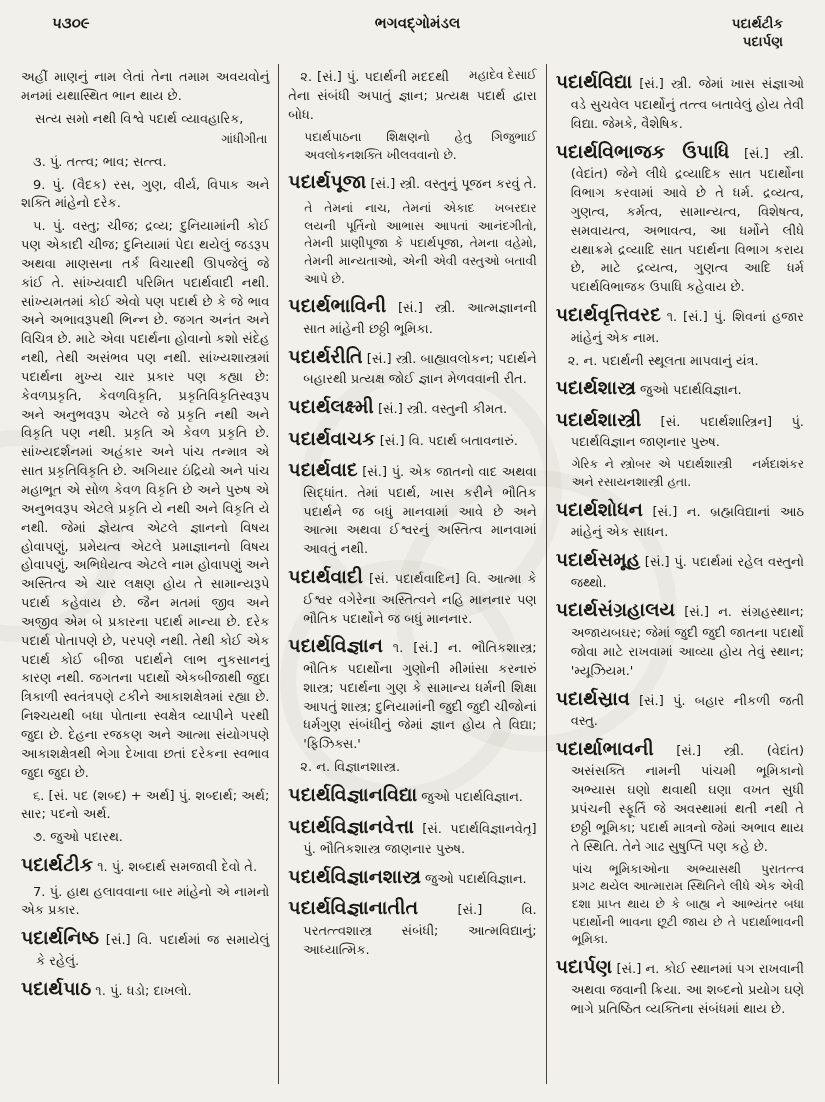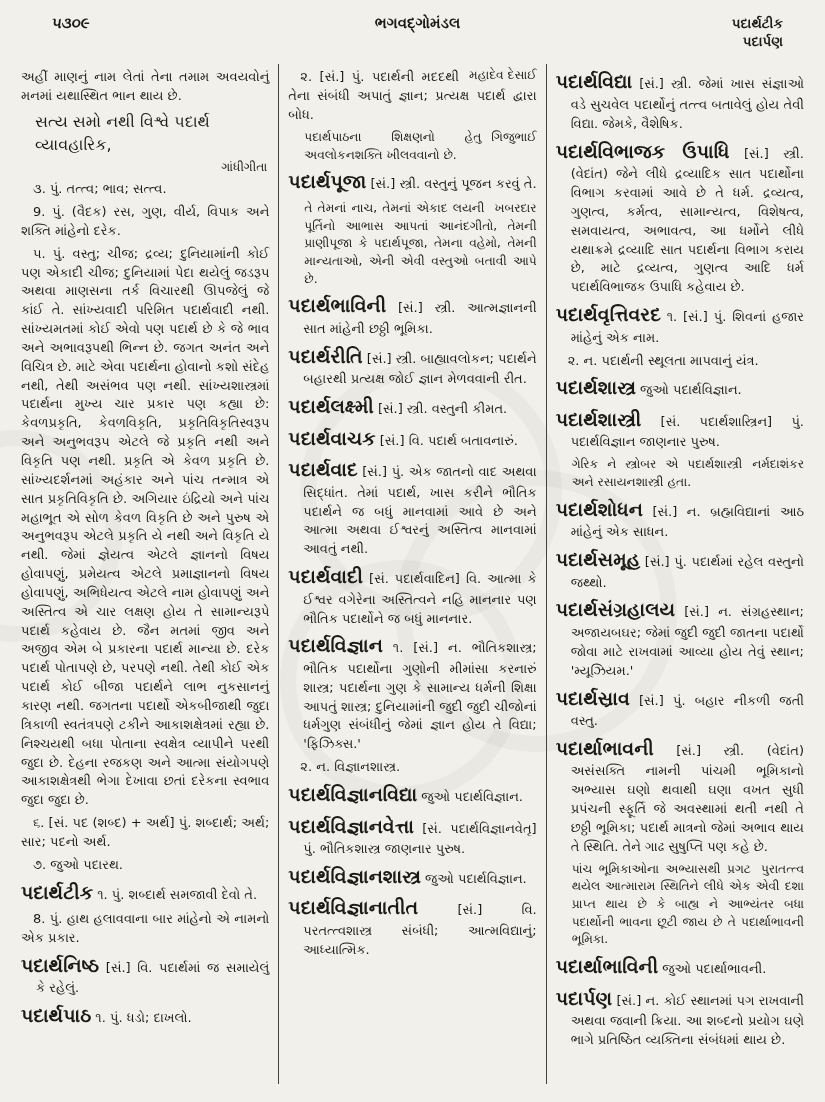--- a/index.html
+++ b/index.html
@@ -25,26 +25,26 @@
 
   .cols{display:flex;margin-top:14px;height:1020px;position:relative;}
   .col{flex:1 1 0;padding:0 9px;box-sizing:border-box;overflow:hidden;font-size:13px;line-height:1.45;}
   .col + .col{border-left:1px solid #45423c;}
 
   .blk{margin:4px 0;text-align:justify;}
   .para{text-indent:0;}
   .sense{text-indent:12px;}
   .entry{padding-left:15px;text-indent:-15px;}
   .head{font-weight:bold;font-size:19px;}
-  .verse{padding-left:14px;font-size:16px;text-align:left;margin:2px 0;}
+  .verse{padding-left:14px;font-size:13px;text-align:left;margin:2px 0;}
   .verse .vline{margin:0;}
   .verse .vline + .vline{padding-left:6px;}
   .attr{text-align:right;font-size:12.2px;margin:0 2px 4px 0;}
   .quote{padding-left:16px;font-size:12.2px;margin:3px 0;}
-  .quote .qby{float:right;padding-left:10px;}
+  .quote .qby{float:right;padding-left:20px;}
 </style>
 </head>
 <body>
 
 <div class="page">
   <div class="wm wm1"></div>
   <div class="wm wm2"></div>
   <div class="wm wm3"></div>
   <div class="wm wm4"></div>
 
@@ -63,21 +63,21 @@
         <div class="blk verse">
           <div class="vline">સત્ય સમો નથી વિશ્વે પદાર્થ વ્યાવહારિક,</div>
         </div>
         <div class="blk attr">ગાંધીગીતા</div>
         <div class="blk sense">૩. પું. તત્ત્વ; ભાવ; સત્ત્વ.</div>
         <div class="blk sense">9. પું. (વૈદક) રસ, ગુણ, વીર્ય, વિપાક અને શક્તિ માંહેનો દરેક.</div>
         <div class="blk sense">૫. પું. વસ્તુ; ચીજ; દ્રવ્ય; દુનિયામાંની કોઈ પણ એકાદી ચીજ; દુનિયામાં પેદા થયેલું જડરૂપ અથવા માણસના તર્ક વિચારથી ઊપજેલું જે કાંઈ તે. સાંખ્યવાદી પરિમિત પદાર્થવાદી નથી. સાંખ્યમતમાં કોઈ એવો પણ પદાર્થ છે કે જે ભાવ અને અભાવરૂપથી ભિન્ન છે. જગત અનંત અને વિચિત્ર છે. માટે એવા પદાર્થના હોવાનો કશો સંદેહ નથી, તેથી અસંભવ પણ નથી. સાંખ્યશાસ્ત્રમાં પદાર્થના મુખ્ય ચાર પ્રકાર પણ કહ્યા છે: કેવળપ્રકૃતિ, કેવળવિકૃતિ, પ્રકૃતિવિકૃતિસ્વરૂપ અને અનુભવરૂપ એટલે જે પ્રકૃતિ નથી અને વિકૃતિ પણ નથી. પ્રકૃતિ એ કેવળ પ્રકૃતિ છે. સાંખ્યદર્શનમાં અહંકાર અને પાંચ તન્માત્ર એ સાત પ્રકૃતિવિકૃતિ છે. અગિયાર ઇંદ્રિયો અને પાંચ મહાભૂત એ સોળ કેવળ વિકૃતિ છે અને પુરુષ એ અનુભવરૂપ એટલે પ્રકૃતિ યે નથી અને વિકૃતિ યે નથી. જેમાં જ્ઞેયત્વ એટલે જ્ઞાનનો વિષય હોવાપણું, પ્રમેયત્વ એટલે પ્રમાજ્ઞાનનો વિષય હોવાપણું, અભિધેયત્વ એટલે નામ હોવાપણું અને અસ્તિત્વ એ ચાર લક્ષણ હોય તે સામાન્યરૂપે પદાર્થ કહેવાય છે. જૈન મતમાં જીવ અને અજીવ એમ બે પ્રકારના પદાર્થ માન્યા છે. દરેક પદાર્થ પોતાપણે છે, પરપણે નથી. તેથી કોઈ એક પદાર્થ કોઈ બીજા પદાર્થને લાભ નુકસાનનું કારણ નથી. જગતના પદાર્થો એકબીજાથી જુદા ત્રિકાળી સ્વતંત્રપણે ટકીને આકાશક્ષેત્રમાં રહ્યા છે. નિશ્ચયથી બધા પોતાના સ્વક્ષેત્ર વ્યાપીને પરથી જુદા છે. દેહના રજકણ અને આત્મા સંયોગપણે આકાશક્ષેત્રથી ભેગા દેખાવા છતાં દરેકના સ્વભાવ જુદા જુદા છે.</div>
         <div class="blk sense">૬. [સં. પદ (શબ્દ) + અર્થ] પું. શબ્દાર્થ; અર્થ; સાર; પદનો અર્થ.</div>
         <div class="blk sense">૭. જુઓ પદારથ.</div>
         <div class="blk entry"><span class="head">પદાર્થટીક</span> ૧. પું. શબ્દાર્થ સમજાવી દેવો તે.</div>
-        <div class="blk sense">8. પું. હાથ હલાવવાના બાર માંહેનો એ નામનો એક પ્રકાર.</div>
+        <div class="blk sense">7. પું. હાથ હલાવવાના બાર માંહેનો એ નામનો એક પ્રકાર.</div>
         <div class="blk entry"><span class="head">પદાર્થનિષ્ઠ</span> [સં.] વિ. પદાર્થમાં જ સમાયેલું કે રહેલું.</div>
         <div class="blk entry"><span class="head">પદાર્થપાઠ</span> ૧. પું. ધડો; દાખલો.</div>
       </div>
     <div class="col">
         <div class="blk quote"><span class="qby">મહાદેવ દેસાઈ</span></div>
         <div class="blk sense">૨. [સં.] પું. પદાર્થની મદદથી તેના સંબંધી અપાતું જ્ઞાન; પ્રત્યક્ષ પદાર્થ દ્વારા બોધ.</div>
         <div class="blk quote"><span class="qby">ગિજુભાઈ</span><span>પદાર્થપાઠના શિક્ષણનો હેતુ અવલોકનશક્તિ ખીલવવાનો છે.</span></div>
         <div class="blk entry"><span class="head">પદાર્થપૂજા</span> [સં.] સ્ત્રી. વસ્તુનું પૂજન કરવું તે.</div>
         <div class="blk quote"><span class="qby">ખબરદાર</span><span>તે તેમનાં નાચ, તેમનાં એકાદ લયની પૂર્તિનો આભાસ આપતાં આનંદગીતો, તેમની પ્રાણીપૂજા કે પદાર્થપૂજા, તેમના વહેમો, તેમની માન્યતાઓ, એની એવી વસ્તુઓ બતાવી આપે છે.</span></div>
         <div class="blk entry"><span class="head">પદાર્થભાવિની</span> [સં.] સ્ત્રી. આત્મજ્ઞાનની સાત માંહેની છઠ્ઠી ભૂમિકા.</div>
@@ -100,17 +100,16 @@
         <div class="blk sense">૨. ન. પદાર્થની સ્થૂલતા માપવાનું યંત્ર.</div>
         <div class="blk entry"><span class="head">પદાર્થશાસ્ત્ર</span> જુઓ પદાર્થવિજ્ઞાન.</div>
         <div class="blk entry"><span class="head">પદાર્થશાસ્ત્રી</span> [સં. પદાર્થશાસ્ત્રિન] પું. પદાર્થવિજ્ઞાન જાણનાર પુરુષ.</div>
         <div class="blk quote"><span class="qby">નર્મદાશંકર</span><span>ગેરિક ને સ્ત્રોબર એ પદાર્થશાસ્ત્રી અને રસાયનશાસ્ત્રી હતા.</span></div>
         <div class="blk entry"><span class="head">પદાર્થશોધન</span> [સં.] ન. બ્રહ્મવિદ્યાનાં આઠ માંહેનું એક સાધન.</div>
         <div class="blk entry"><span class="head">પદાર્થસમૂહ</span> [સં.] પું. પદાર્થમાં રહેલ વસ્તુનો જથ્થો.</div>
         <div class="blk entry"><span class="head">પદાર્થસંગ્રહાલય</span> [સં.] ન. સંગ્રહસ્થાન; અજાયબઘર; જેમાં જુદી જુદી જાતના પદાર્થો જોવા માટે રાખવામાં આવ્યા હોય તેવું સ્થાન; 'મ્યૂઝિયમ.'</div>
         <div class="blk entry"><span class="head">પદાર્થસ્રાવ</span> [સં.] પું. બહાર નીકળી જતી વસ્તુ.</div>
         <div class="blk entry"><span class="head">પદાર્થાભાવની</span> [સં.] સ્ત્રી. (વેદાંત) અસંસક્તિ નામની પાંચમી ભૂમિકાનો અભ્યાસ ઘણો થવાથી ઘણા વખત સુધી પ્રપંચની સ્ફૂર્તિ જે અવસ્થામાં થતી નથી તે છઠ્ઠી ભૂમિકા; પદાર્થ માત્રનો જેમાં અભાવ થાય તે સ્થિતિ. તેને ગાઢ સુષુપ્તિ પણ કહે છે.</div>
         <div class="blk quote"><span class="qby">પુરાતત્ત્વ</span><span>પાંચ ભૂમિકાઓના અભ્યાસથી પ્રગટ થયેલ આત્મારામ સ્થિતિને લીધે એક એવી દશા પ્રાપ્ત થાય છે કે બાહ્ય ને આભ્યંતર બધા પદાર્થોની ભાવના છૂટી જાય છે તે પદાર્થાભાવની ભૂમિકા.</span></div>
-        <div class="blk entry"><span class="head">પદાર્થાભાવિની</span> જુઓ પદાર્થાભાવની.</div>
         <div class="blk entry"><span class="head">પદાર્પણ</span> [સં.] ન. કોઈ સ્થાનમાં પગ રાખવાની અથવા જવાની ક્રિયા. આ શબ્દનો પ્રયોગ ઘણે ભાગે પ્રતિષ્ઠિત વ્યક્તિના સંબંધમાં થાય છે.</div>
       </div>
   </div>
 </div>
 
 </body></html>

